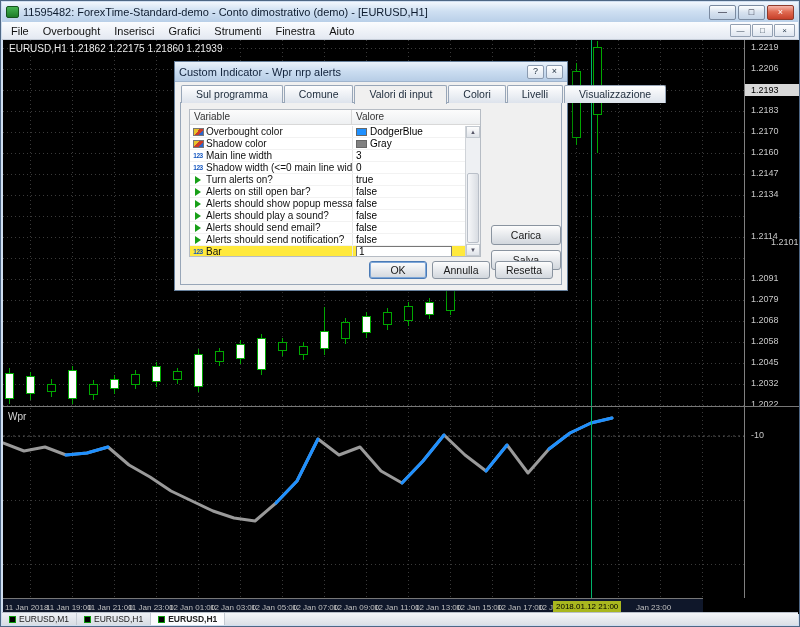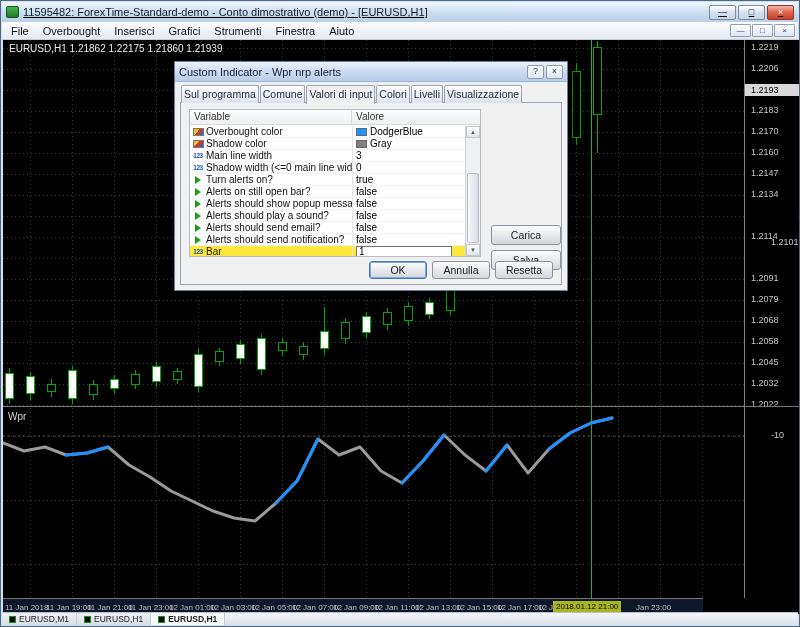--- a/index.html
+++ b/index.html
@@ -1,20 +1,20 @@
 <!DOCTYPE html>
 <html style="--candle: #00a800; --grid: #3a3a3a; --sel: #00b36b; --timehl: #a9b71f; --pricehl: #d8d8d8;"><head>
 <meta charset="utf-8">
 <style>
   *{margin:0;padding:0;box-sizing:border-box;}
   html,body{width:800px;height:627px;overflow:hidden;}
   body{position:relative;font-family:"Liberation Sans","DejaVu Sans",sans-serif;background:#cfdef0;}
   #win{position:absolute;inset:0;background:#cfdef0;border:1px solid #4e6785;}
   
-  #titlebar{position:absolute;top:1px;left:1px;right:1px;height:20px;background:linear-gradient(#f2f7fd,#cfe0f2 45%,#b9cfe8);display:flex;align-items:center;gap:4px;padding:0 4px;text-decoration:underline;}
+  #titlebar{position:absolute;top:1px;left:1px;right:1px;height:20px;background:linear-gradient(#f2f7fd,#cfe0f2 45%,#b9cfe8);display:flex;align-items:center;gap:4px;padding:0 4px;}
   .app-icon{width:13px;height:12px;background:linear-gradient(#46b452,#1d7c28);border:1px solid #14541c;border-radius:2px;flex:0 0 auto;}
   .title-text{flex:1;font-size:11px;color:#0d1b2e;white-space:nowrap;overflow:hidden;}
   .winbtns{display:flex;gap:2px;}
   .winbtn{width:27px;height:15px;border:1px solid #7a8aa0;border-radius:2px;display:flex;align-items:center;justify-content:center;font-size:9px;line-height:1;background:linear-gradient(#fdfefe,#d7e2ef 50%,#c3d3e6);color:#223;}
   .winbtn.close{background:linear-gradient(#f5b6ab,#e06a51 45%,#c6402a);color:#fff;border-color:#8e3a2b;}
   
   #menubar{position:absolute;top:21px;left:1px;right:1px;height:18px;background:linear-gradient(#fbfcfe,#e4e9f2);display:flex;align-items:center;padding-left:2px;border-bottom:1px solid #c6cdd8;}
   #menu-items{display:flex;justify-content:space-between;}
   .menu-item{padding:2px 7px;font-size:11px;color:#111;}
   #child-controls{margin-left:auto;display:flex;gap:1px;padding-right:3px;}
@@ -29,36 +29,36 @@
   .cw{background:#fff;}
   .cb{background:#000;}
   #sel-line{position:absolute;top:0;height:558px;width:1px;background:var(--sel);}
   #wpr-svg{position:absolute;left:0;top:0;width:741px;height:558px;}
   #divider{position:absolute;top:366px;left:0;width:796px;height:1px;background:#777;z-index:3;}
   #ohlc{position:absolute;left:6px;top:3px;font-size:10px;color:#ececec;white-space:nowrap;}
   #wpr-label{position:absolute;left:5px;top:371px;font-size:10px;color:#d6d6d6;}
   #price-axis{position:absolute;left:741px;top:0;width:55px;height:558px;border-left:1px solid #808080;}
   .plabel{position:absolute;left:6px;font-size:9px;color:#c8c8c8;}
   .pcur{left:0;right:0;background:var(--pricehl);color:#000;padding:1px 0 1px 6px;}
-  #wpr-level{position:absolute;top:390px;left:6px;font-size:9px;color:#c8c8c8;margin-left:20px;}
+  #wpr-level{position:absolute;top:390px;left:6px;font-size:9px;color:#c8c8c8;}
   #time-axis{position:absolute;left:0;top:558px;width:700px;height:16px;border-top:1px solid #777;background:#0f172a;}
   .tlabel{position:absolute;top:4px;font-size:8px;color:#bfbfbf;white-space:nowrap;}
   .thl{background:var(--timehl);color:#000;padding:1px 3px;top:2px;}
   
   #bottom-bar{position:absolute;left:1px;right:1px;bottom:1px;height:13px;background:linear-gradient(#f4f6f9,#dbe0e7);display:flex;align-items:stretch;border-top:1px solid #b9c0ca;}
   .btab{display:flex;align-items:center;gap:3px;padding:0 7px;font-size:8.5px;color:#222;border-right:1px solid #c4cad2;background:linear-gradient(#eef1f5,#d8dde4);}
   .btab.active{background:#fbfcfe;font-weight:bold;}
   .tabicon{width:7px;height:7px;background:#000;border:1px solid #0a9a0a;}
   
   #dialog{position:absolute;left:148px;top:60px;width:394px;height:230px;background:#f0f0f0;border:1px solid #67809c;box-shadow:3px 3px 9px rgba(0,0,0,.45);z-index:20;margin-left:25px;}
   .dlg-title{height:20px;background:linear-gradient(#eaf2fb,#cadcf0 50%,#b7cde6);display:flex;align-items:center;padding:0 4px;gap:2px;border-bottom:1px solid #9fb4cd;}
   .dlg-title-text{flex:1;font-size:11px;color:#10213a;white-space:nowrap;overflow:hidden;}
   .dlg-btn{width:17px;height:14px;border:1px solid #8b9bb0;background:linear-gradient(#fff,#dce5f0);font-size:9px;line-height:1;display:flex;align-items:center;justify-content:center;color:#234;border-radius:2px;}
   .dlg-tabs{position:absolute;left:6px;top:23px;display:flex;z-index:2;}
-  .dtab{border:1px solid #98a6b8;border-bottom:none;padding:2px 2px;font-size:10.5px;background:linear-gradient(#fefefe,#dde3ec);margin-right:1px;border-radius:2px 2px 0 0;color:#1c2a3a;white-space:nowrap;}
+  .dtab{border:1px solid #98a6b8;border-bottom:none;padding:2px 14px;font-size:10.5px;background:linear-gradient(#fefefe,#dde3ec);margin-right:1px;border-radius:2px 2px 0 0;color:#1c2a3a;white-space:nowrap;}
   .dtab.active{background:#f0f0f0;padding-bottom:4px;margin-bottom:-1px;}
   .dlg-page{position:absolute;left:5px;right:5px;top:40px;bottom:5px;border:1px solid #98a6b8;background:#f0f0f0;}
   .ptable{position:absolute;left:8px;top:6px;width:292px;height:148px;background:#fff;border:1px solid #b6bcc4;}
   .thead{display:flex;height:15px;border-bottom:1px solid #d8d8d8;background:linear-gradient(#fcfcfc,#eef0f2);}
   .th{font-size:10px;color:#333;padding:1px 4px;}
   .th1{width:162px;border-right:1px solid #d8d8d8;}
   .th2{flex:1;}
   #dlg-rows{position:absolute;top:16px;left:0;right:15px;bottom:0;overflow:hidden;}
   .trow{display:flex;height:12px;align-items:center;border-bottom:1px solid #f2f2f2;}
   .trow.hl{background:#ffe93d;}

